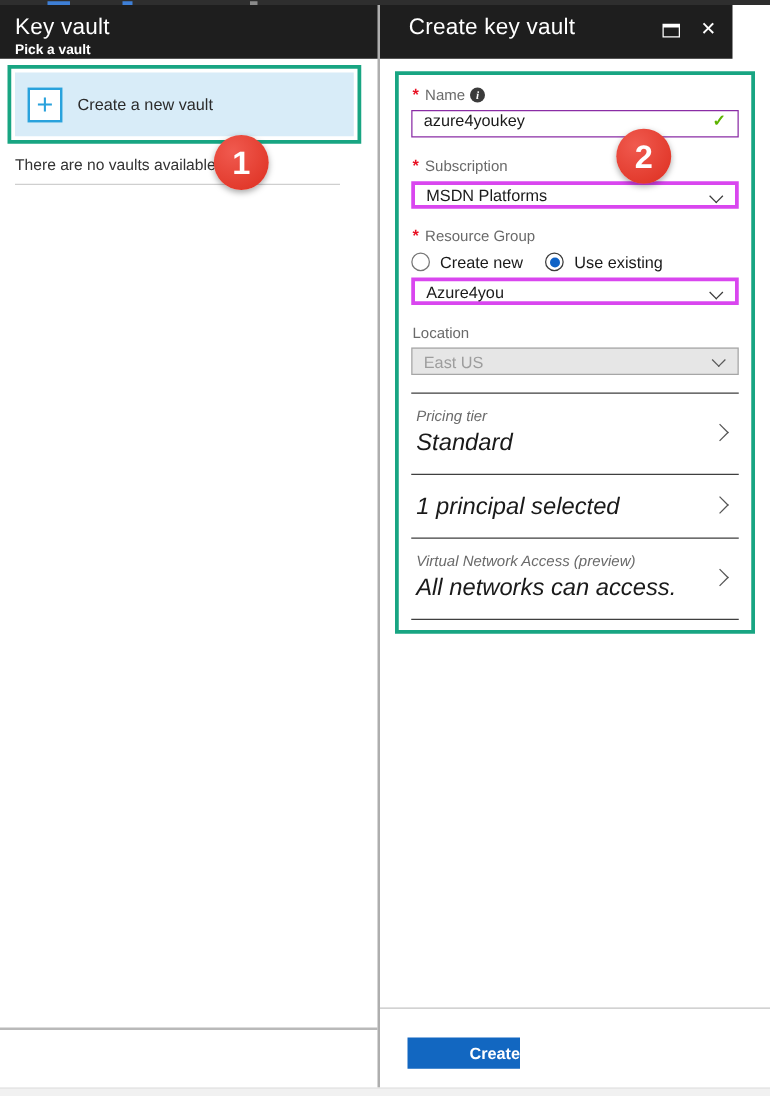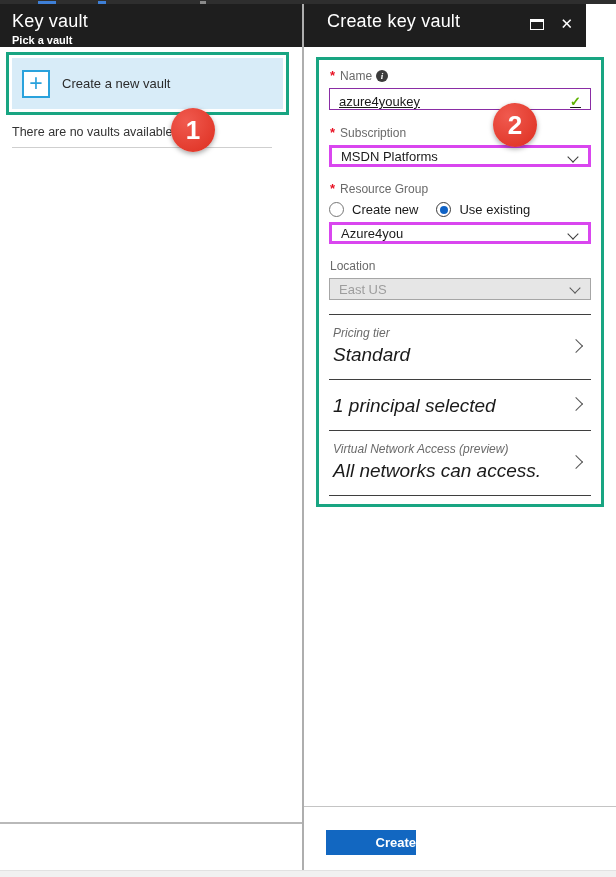--- a/index.html
+++ b/index.html
@@ -40,21 +40,21 @@
   .left-divider { margin:8px 0 0 12px; width:260px; border-bottom:1px solid #cfcfcf; }
   .left-footer { position:absolute; left:0; bottom:0; width:302px; height:55px; border-top:2px solid #b9b9b9; background:#fff; }
 
   
   .right-body { position:relative; }
   .form-box { margin:10px 0 0 12px; width:288px; border:3px solid #18a582; padding:8px 10px 8px 10px; background:#fff; }
   .field-label { font-size:12px; color:#6a6a6a; display:flex; align-items:center; gap:4px; margin-left:1px; }
   .req-star { color:#e81123; font-size:13px; font-weight:bold; margin-right:1px; }
   .info-icon { display:inline-block; width:12px; height:12px; border-radius:50%; background:#3b3b3b; color:#fff; font-size:9px; font-style:italic; font-weight:bold; line-height:12px; text-align:center; font-family:"Liberation Serif", serif; cursor:pointer; }
 
-  .text-input { margin-top:5px; height:22px; border:1.5px solid #8a2da5; display:flex; align-items:flex-end; padding:0 9px; background:#fff;text-decoration:underline; }
+  .text-input { margin-top:5px; height:22px; border:1.5px solid #8a2da5; display:flex; align-items:flex-start; padding:0 9px; background:#fff; }
   .text-input .value { font-size:13px; color:#1a1a1a; }
   .check-icon { margin-left:auto; color:#5db300; font-weight:bold; font-size:13px; }
 
   .select { margin-top:5px; height:22px; border:3px solid #d946ef; display:flex; align-items:center; padding:0 9px; background:#fff; position:relative; cursor:pointer; }
   .select .value { font-size:13px; color:#1a1a1a; }
   .select .chev-down { position:absolute; right:11px; top:5px; width:8px; height:8px; border-right:1.5px solid #3b3b3b; border-bottom:1.5px solid #3b3b3b; transform:rotate(45deg); }
   .select.disabled { background:#e6e6e6; border:1px solid #a6a6a6; cursor:default; }
   .select.disabled .value { color:#9d9d9d; }
   .select.disabled .chev-down { border-color:#5a5a5a; }
 

